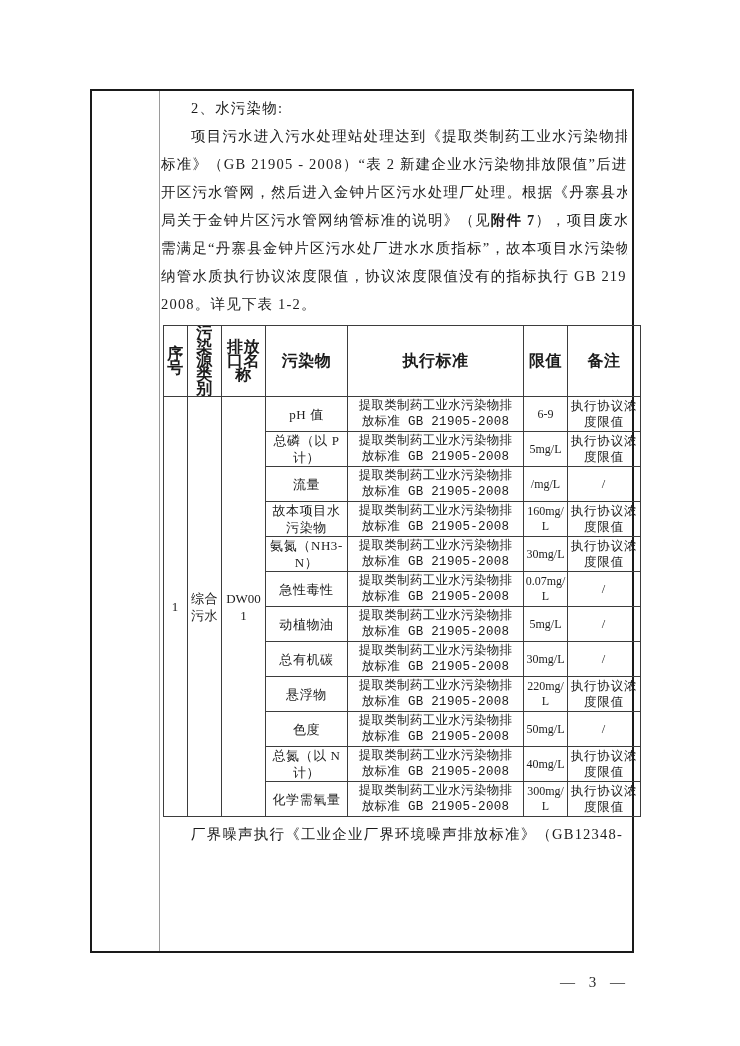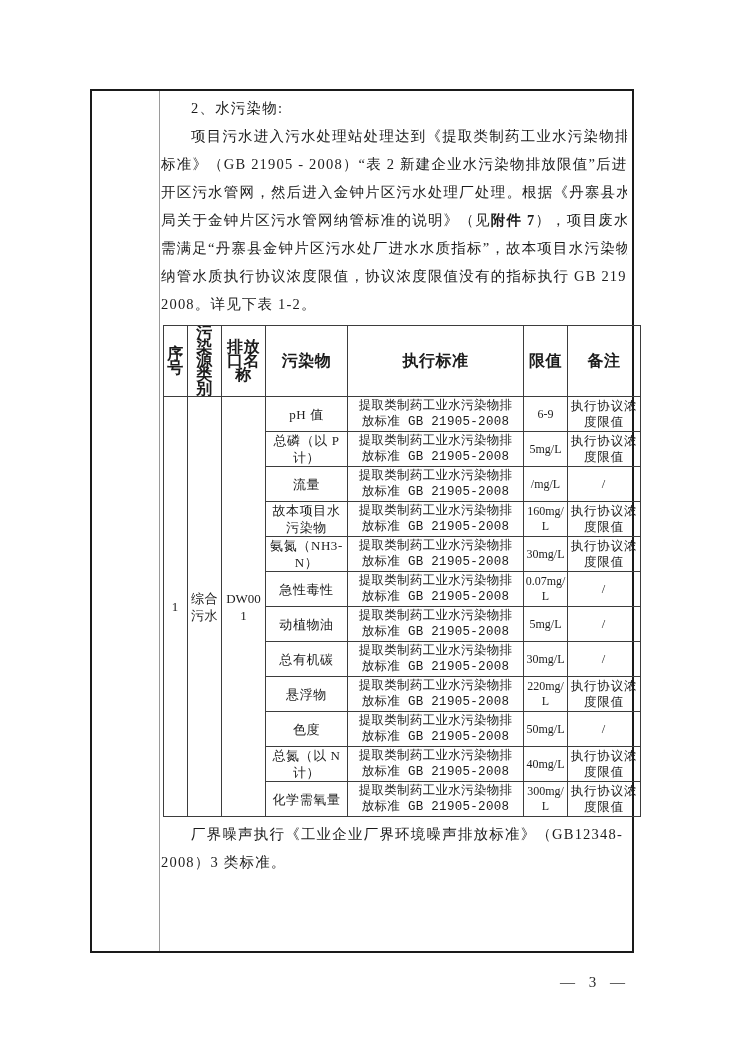--- a/index.html
+++ b/index.html
@@ -207,19 +207,18 @@
               <div>放标准 GB 21905-2008</div>
             </td>
           <td class="cell-limit">300mg/L</td>
           <td class="cell-remark">执行协议浓度限值</td>
         </tr>
       </tbody>
     </table>
 
     <div class="noise-block">
       <div class="para-line indent">厂界噪声执行《工业企业厂界环境噪声排放标准》（GB12348-</div>
-      <div class="para-line">2008）3 类标准。</div>
     </div>
 
   </div>
 </div>
 
 <div class="page-footer">— 3 —</div>
 
 </body></html>

